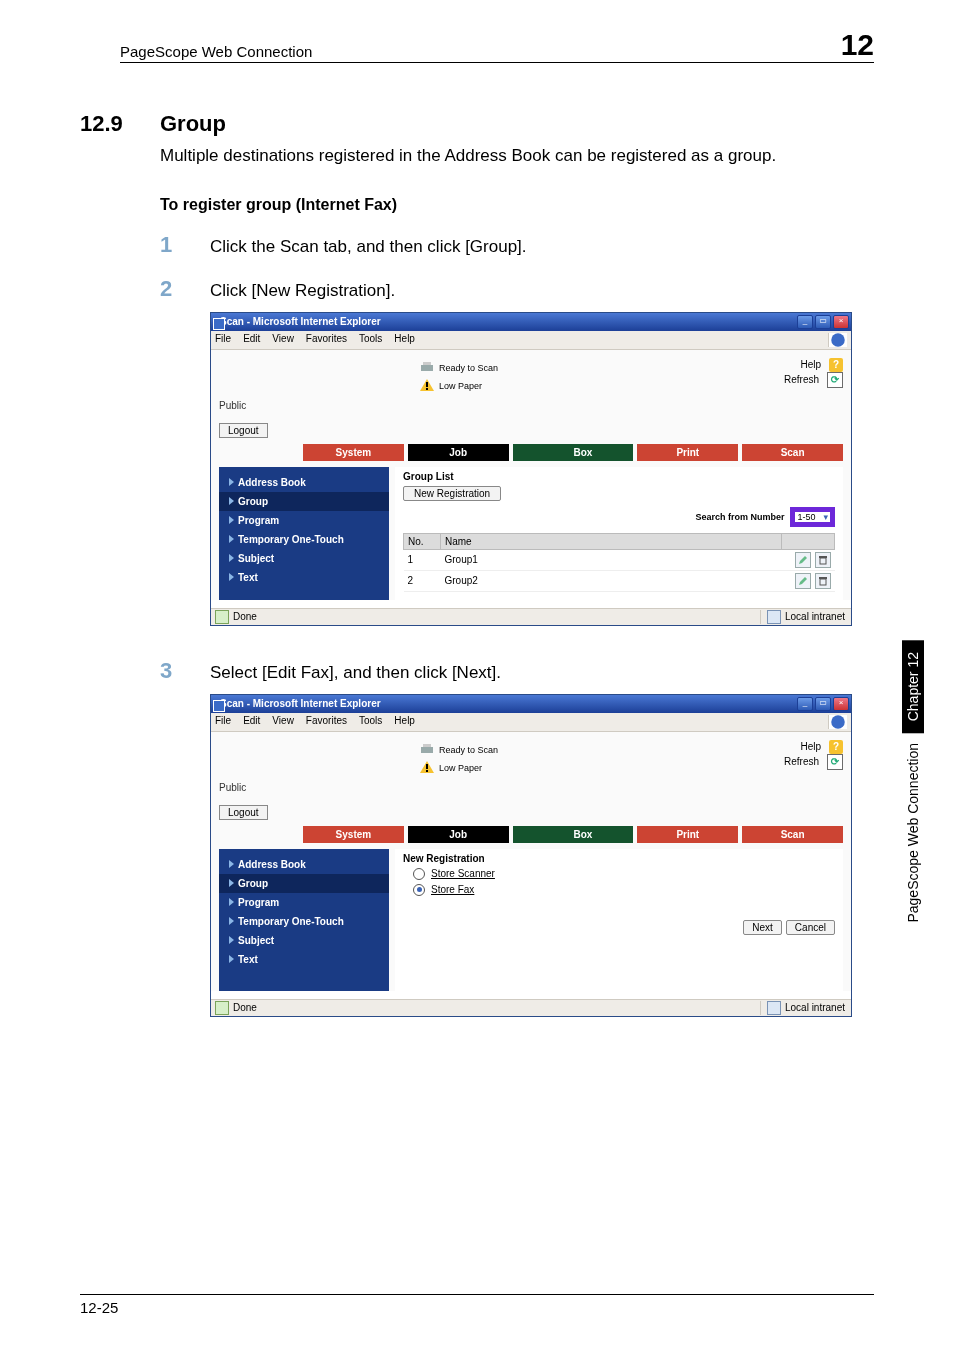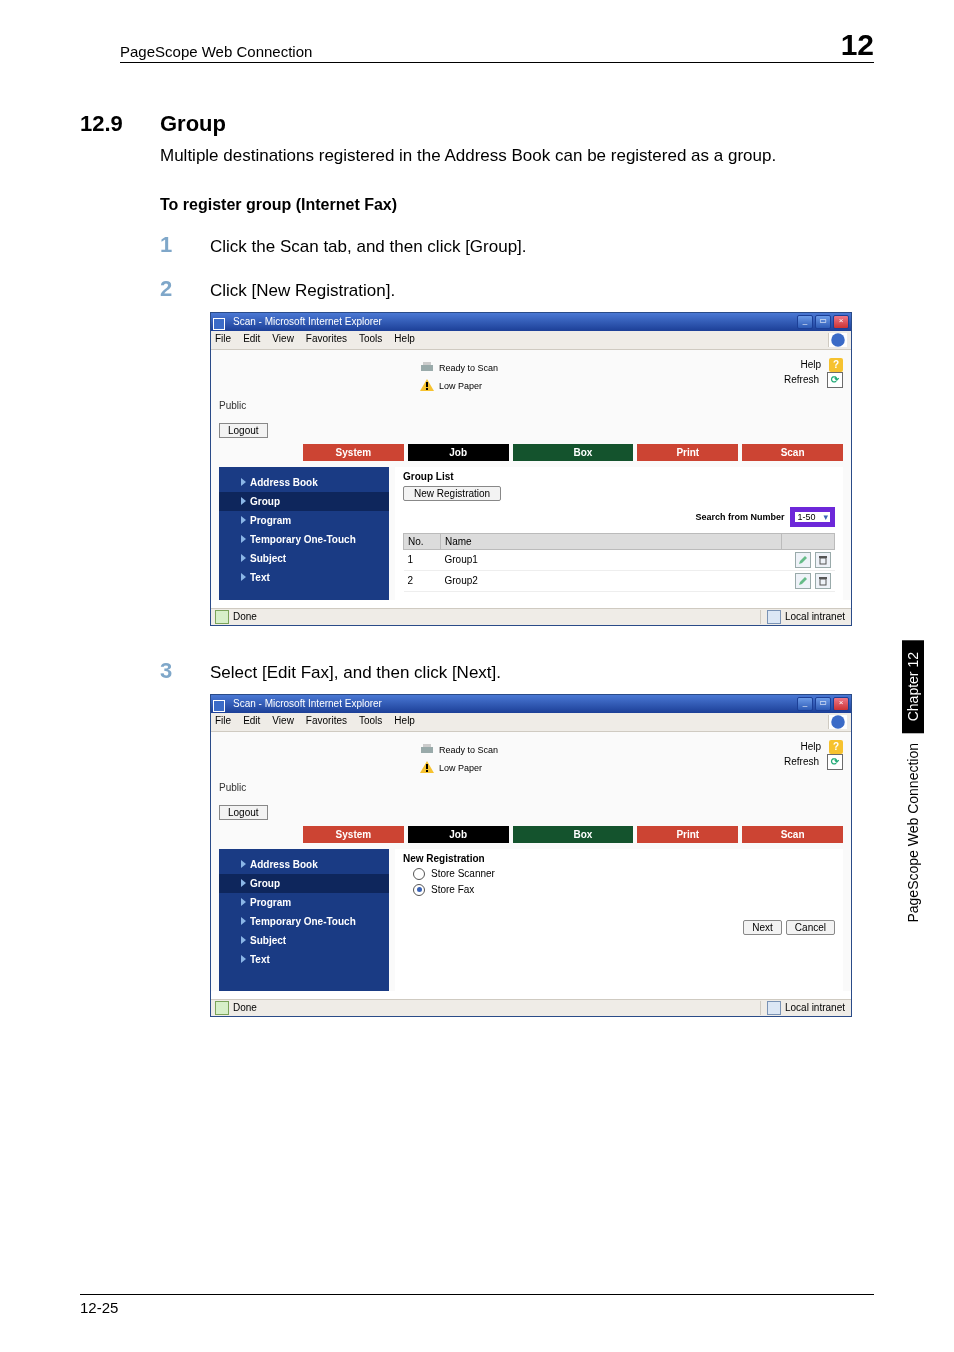--- a/index.html
+++ b/index.html
@@ -83,21 +83,21 @@
     font-size: 10px;
   }
   .ie-titlebar {
     background: linear-gradient(#4a78d4, #1c3f97);
     color: #fff;
     display: flex;
     align-items: center;
     height: 18px;
     padding: 0 2px;
   }
-  .ie-titlebar .title { flex: 1; padding-left: 20px; position:relative;}
+  .ie-titlebar .title { flex: 1; padding-left: 7px; position:relative;font-weight:bold;}
   .ie-titlebar .title::before{
     content:"";
     position:absolute; left:0; top:2px; width:10px; height:10px;
     background:#3b6bc7; border:1px solid #fff;
   }
   .win-btns { display:flex; gap:2px; }
   .win-btn {
     width:14px; height:12px;
     background: linear-gradient(#6c9be8,#2d5ab5);
     border:1px solid #1c3f97;
@@ -159,21 +159,21 @@
   .tab.box { background:#14532d;padding-left:20px; }
   .tab.print { background:#c43; }
   .tab.scan { background:#c43; }
   .tab.spacer { background:transparent; flex:0 0 4px; }
   .main-split { display:flex; margin:6px 8px 8px 8px; gap:6px; }
   .sidebar {
     width:170px; background:#1a3b84; padding:6px 0;
   }
   .sidebar-item {
     color:#fff; font-weight:bold; font-size:10px;
-    padding:4px 22px;
+    padding:4px 10px;
     display:flex; align-items:center; gap:4px;
   }
   .sidebar-item.sel { background:#0e265c; }
   .tri { width:0;height:0;border-top:4px solid transparent;border-bottom:4px solid transparent;border-left:5px solid #8bb6e6;}
   .content-panel { flex:1; background:#fff; border:0; padding:4px 8px 8px 8px; position:relative;}
   .panel-title { font-weight:bold; font-size:10px; margin-bottom:4px;}
   .newreg-btn {
     border:1px solid #888; background:#f3f3f3; padding:1px 10px; font-size:10px;
     border-radius:2px;
   }
@@ -184,21 +184,21 @@
   }
   .search-sel .dd { color:#3a62b5; margin-left:8px; }
   .list-table { width:100%; border-collapse:collapse; font-size:10px;}
   .list-table th { background:#dcdcdc; text-align:left; padding:2px 4px; font-weight:normal; border:1px solid #bbb;}
   .list-table td { padding:2px 4px; border-bottom:1px solid #eee;}
   .row-icons { display:flex; gap:4px; justify-content:flex-end;}
   .icon-box {
     width:14px; height:14px; border:1px solid #9aa; background:#eef2f8;
     display:flex;align-items:center;justify-content:center;
   }
-  .radio-row { display:flex; align-items:center; gap:6px; margin:4px 0 4px 10px; font-size:10px;}
+  .radio-row { display:flex; align-items:center; gap:6px; margin:4px 0 4px 10px; font-size:10px;text-decoration:underline;}
   .radio { width:10px;height:10px;border:1px solid #555;border-radius:50%;display:inline-flex;align-items:center;justify-content:center;}
   .radio.sel::after{content:"";width:5px;height:5px;background:#3a62b5;border-radius:50%;}
   .panel-btns { display:flex; gap:4px; justify-content:flex-end; margin-top:24px;}
   .panel-btns .b { border:1px solid #888;background:#f3f3f3;padding:1px 8px;font-size:10px;border-radius:2px;}
   .statusbar {
     display:flex; background:#efece7; border-top:1px solid #cfcac1;
     font-size:10px; height:16px; align-items:center;
   }
   .statusbar .pg-ico{width:12px;height:12px;margin:0 4px;background:#d7efc9;border:1px solid #7aa35a;}
   .statusbar .done{flex:1;}

